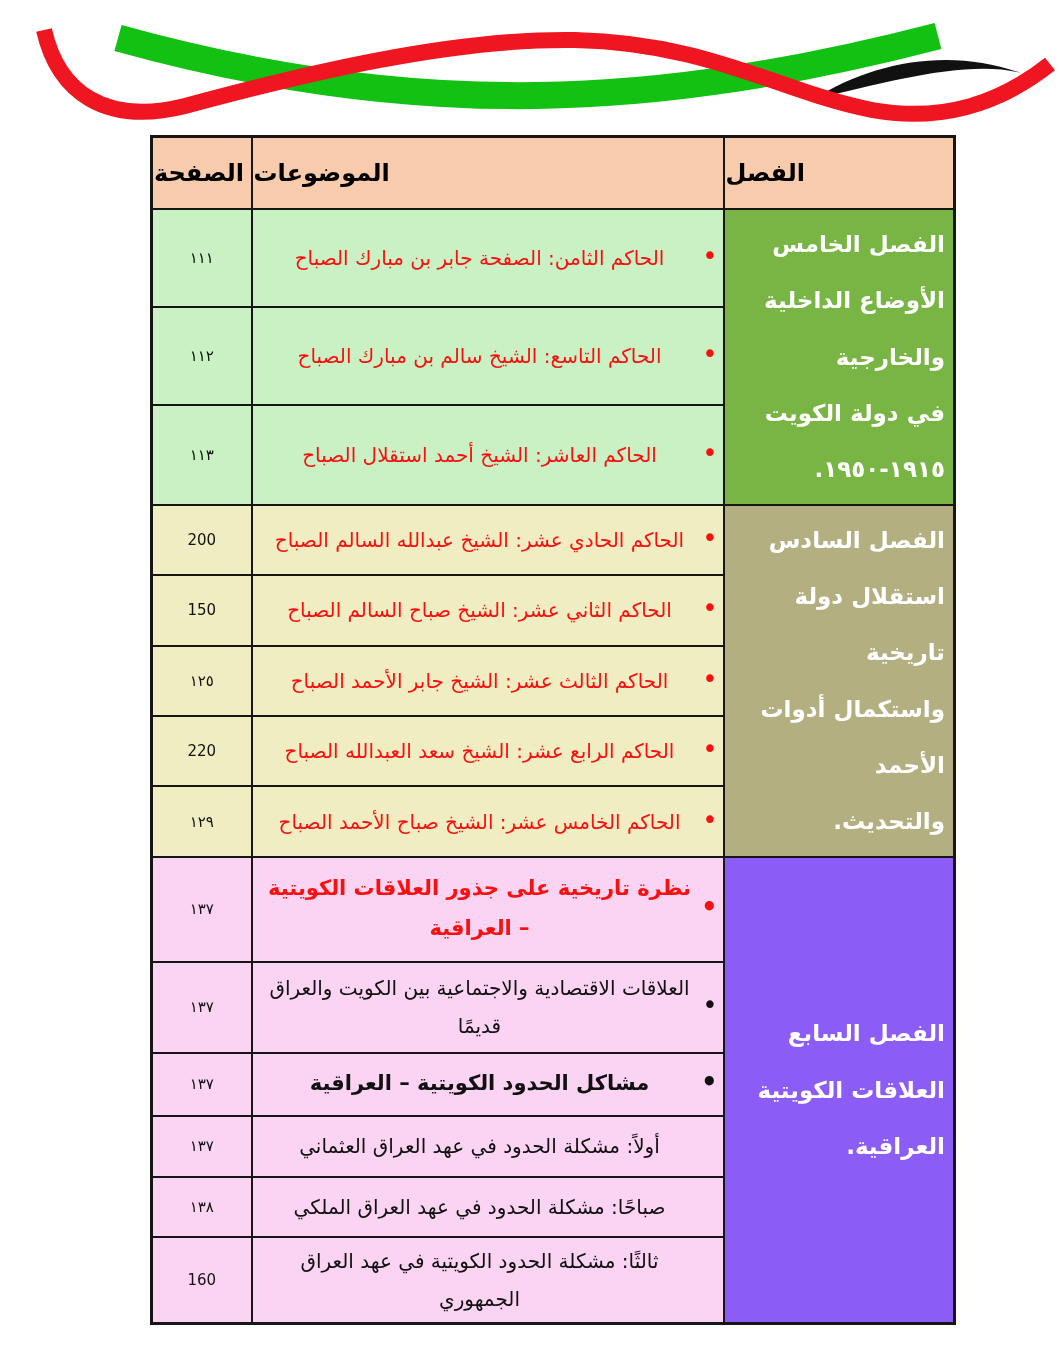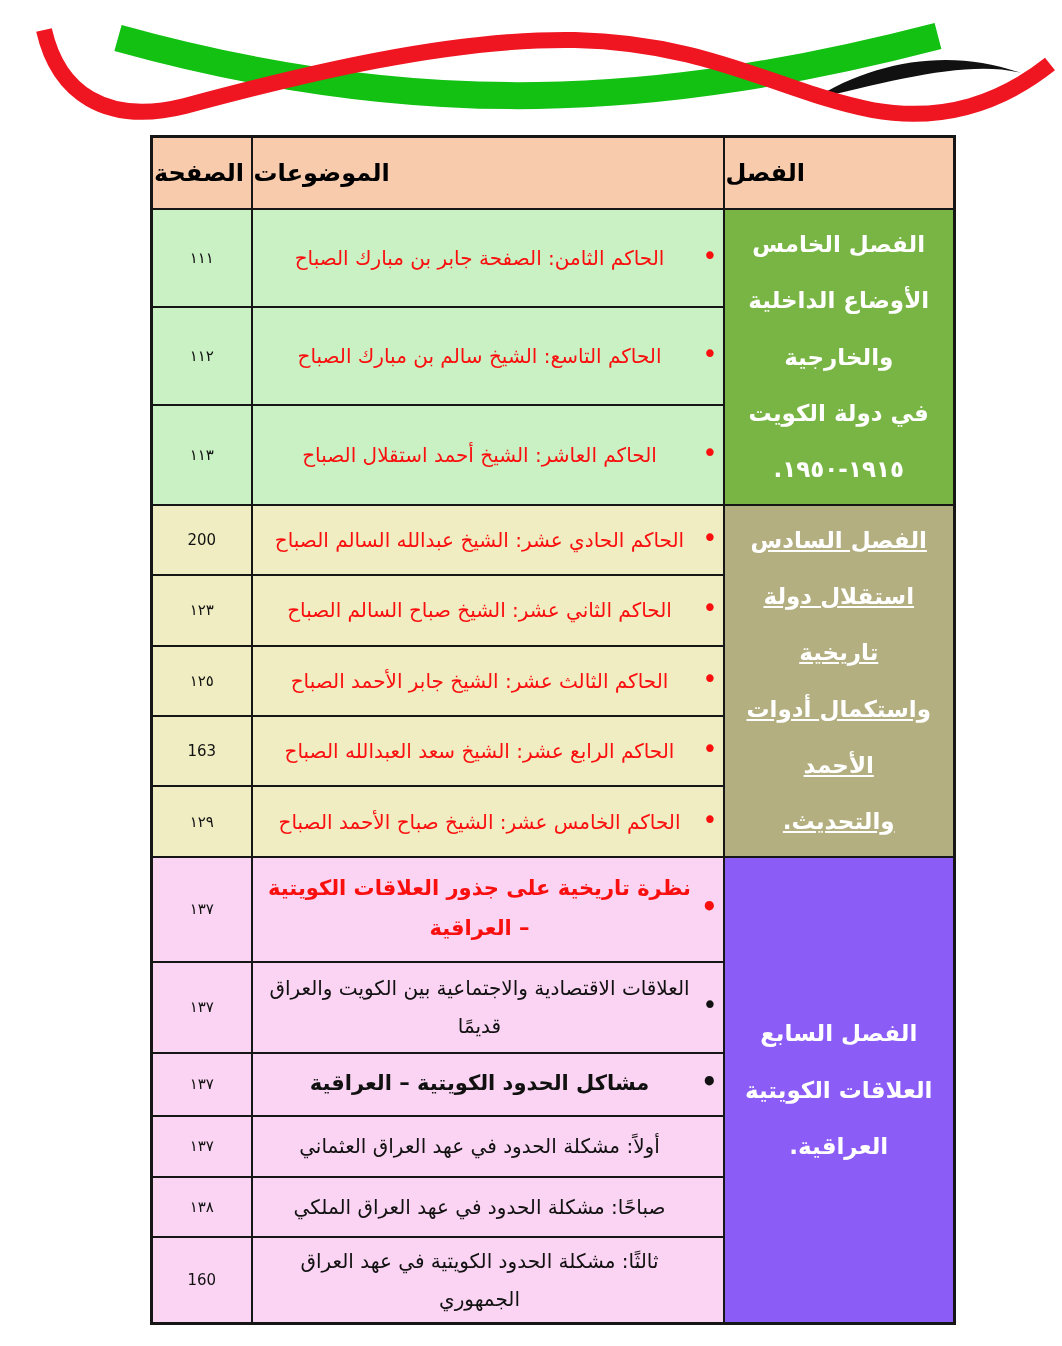--- a/index.html
+++ b/index.html
@@ -12,27 +12,27 @@
   table.toc col.c-topics{width:472px;}
   table.toc col.c-page{width:100px;}
   table.toc th, table.toc td{border:2px solid #161616;}
   table.toc{border:3px solid #161616;}
   thead th{height:68px;background:var(--header-bg);color:#000;font-size:24px;font-weight:bold;
            text-align:left;vertical-align:middle;}
   .topic-cell{position:relative;text-align:center;vertical-align:middle;
               font-size:20px;padding:4px 26px 4px 10px;line-height:1.9;}
   .bullet{position:absolute;right:5px;top:50%;transform:translateY(-56%);font-size:26px;line-height:1;}
   .page-cell{text-align:center;vertical-align:middle;font-size:15px;color:#111;}
-  .chapter-cell{text-align:center;vertical-align:middle;color:#ffffff;font-size:23px;
+  .chapter-cell{text-align:right;vertical-align:middle;color:#ffffff;font-size:23px;
                 font-weight:bold;line-height:2.45;padding:6px 8px;margin-top:32px;}
   .s0 td{background:var(--s0-row);}
   .s1 td{background:var(--s1-row);}
   .s2 td{background:var(--s2-row);}
   td.chapter-cell.ch0{background:var(--s0-ch);}
-  td.chapter-cell.ch1{background:var(--s1-ch);text-decoration:underline;}
+  td.chapter-cell.ch1{background:var(--s1-ch);}
   td.chapter-cell.ch2{background:var(--s2-ch);}
   .red{color:var(--red);font-weight:normal;}
   .red-bold{color:var(--red);font-weight:bold;font-size:21px;}
   .black{color:#111;}
   .black-bold{color:#111;font-weight:bold;font-size:21px;}
 </style>
 </head>
 <body>
 
 <div class="page">
@@ -81,29 +81,29 @@
             <div>الفصل السادس</div>
             <div>استقلال دولة تاريخية</div>
             <div>واستكمال أدوات الأحمد</div>
             <div>والتحديث.</div>
           </td>
           <td class="topic-cell red"><span class="bullet">•</span><span class="topic-text">الحاكم الحادي عشر: الشيخ عبدالله السالم الصباح</span></td>
           <td class="page-cell">200</td>
         </tr>
         <tr class="s1" style="height: 61px;">
           <td class="topic-cell red"><span class="bullet">•</span><span class="topic-text">الحاكم الثاني عشر: الشيخ صباح السالم الصباح</span></td>
-          <td class="page-cell">١٢٣</td>
+          <td class="page-cell">150</td>
         </tr>
         <tr class="s1" style="height: 61px;">
           <td class="topic-cell red"><span class="bullet">•</span><span class="topic-text">الحاكم الثالث عشر: الشيخ جابر الأحمد الصباح</span></td>
           <td class="page-cell">١٢٥</td>
         </tr>
         <tr class="s1" style="height: 61px;">
           <td class="topic-cell red"><span class="bullet">•</span><span class="topic-text">الحاكم الرابع عشر: الشيخ سعد العبدالله الصباح</span></td>
-          <td class="page-cell">163</td>
+          <td class="page-cell">220</td>
         </tr>
         <tr class="s1" style="height: 61px;">
           <td class="topic-cell red"><span class="bullet">•</span><span class="topic-text">الحاكم الخامس عشر: الشيخ صباح الأحمد الصباح</span></td>
           <td class="page-cell">١٢٩</td>
         </tr>
         <tr class="s2" style="height: 105px;">
           <td rowspan="6" class="chapter-cell ch2">
             <div>الفصل السابع</div>
             <div>العلاقات الكويتية العراقية.</div>
           </td>

